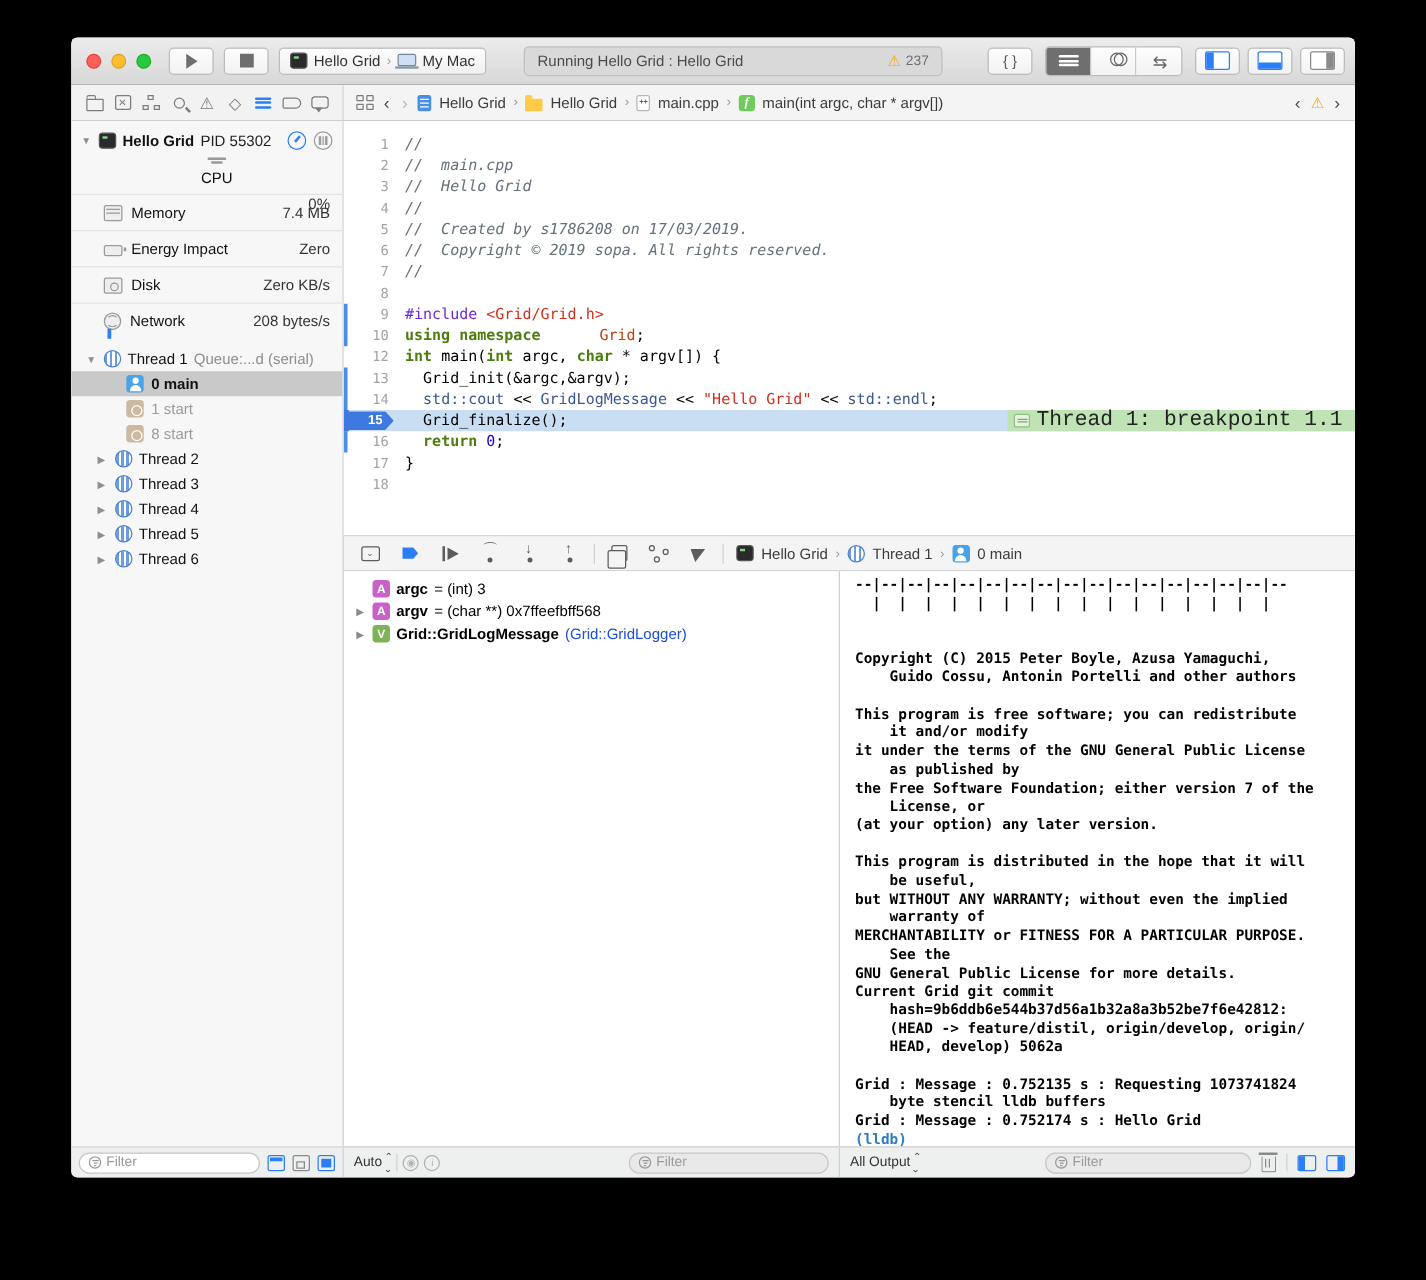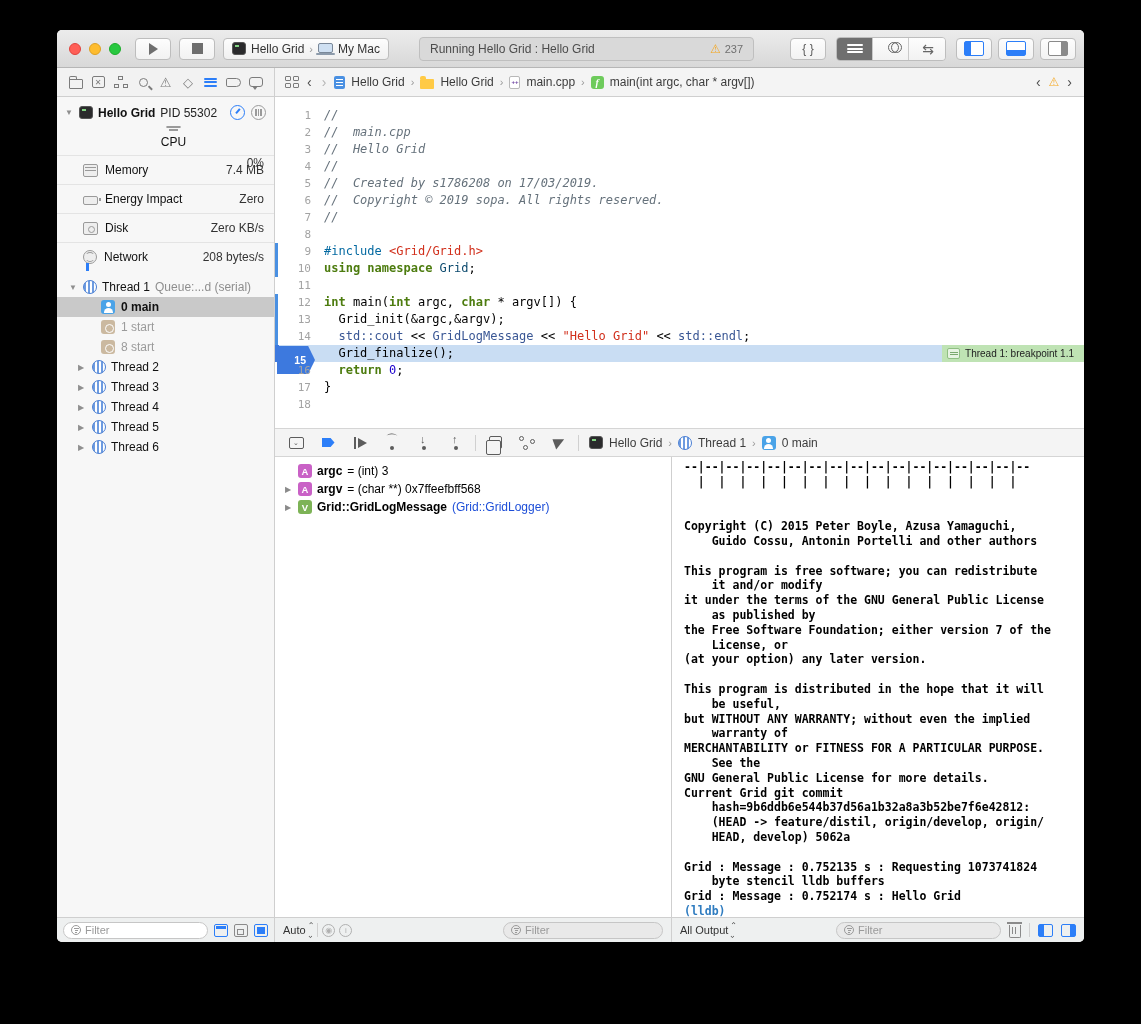--- a/index.html
+++ b/index.html
@@ -96,25 +96,25 @@
   .gear-ico { width:14px;height:14px;border-radius:3px;background:#cbb9a0;position:relative; }
   .gear-ico::before{content:"";position:absolute;left:3.5px;top:3.5px;width:7px;height:7px;border:1.6px solid #fff;border-radius:50%;}
 
   .content { flex:1; display:flex; flex-direction:column; min-width:0; }
 
   
   .editor { height:331px; flex:0 0 331px; background:#fff; position:relative; overflow:hidden; font-family:"DejaVu Sans Mono","Liberation Mono",monospace; font-size:12px; padding-top:10px; }
   .cl { height:17px; line-height:17px; white-space:pre; position:relative; display:flex; }
   .ln { width:36px; flex:0 0 36px; text-align:right; color:#a3a3a3; font-size:11px; padding-right:0; }
   .codetxt { padding-left:13px; color:#000; }
-  .tk-c{color:#65717b;font-style:italic;} .tk-p{color:#0369a1;} .tk-s{color:#d12f1b;} .tk-k{color:#4d7c0f;font-weight:bold;} .tk-t{color:#0c4a6e;} .tk-n{color:#1c00cf;} .tk-j{color:#3a5795;}
+  .tk-c{color:#65717b;font-style:italic;} .tk-p{color:#6d28d9;} .tk-s{color:#d12f1b;} .tk-k{color:#4d7c0f;font-weight:bold;} .tk-t{color:#c2410c;margin-left:40px;} .tk-n{color:#1c00cf;} .tk-j{color:#3a5795;}
   .cl.hl { background:#c9ddf3; }
   .cl.hl::before{content:"";position:absolute;left:0;top:0;bottom:0;width:4px;background:#3d79de;}
-  .bp-badge { position:absolute; left:2px; top:1px; width:38px; height:28px; background:#3d79de; color:#fff; font-size:10.5px; font-weight:bold; font-family:"Liberation Sans",sans-serif; display:flex; align-items:center; justify-content:flex-end; padding-right:9px; clip-path:polygon(0 0,82% 0,100% 50%,82% 100%,0 100%); }
-  .annot { position:absolute; right:0; top:0; bottom:0; background:#bfe3b4; display:flex; align-items:center; gap:5px; padding:0 10px 0 5px; font-family:Liberation Sans, sans-serif; font-size:10px; color:#222; }
+  .bp-badge { position:absolute; left:2px; top:1px; width:38px; height:15px; background:#3d79de; color:#fff; font-size:10.5px; font-weight:bold; font-family:"Liberation Sans",sans-serif; display:flex; align-items:center; justify-content:flex-end; padding-right:9px; clip-path:polygon(0 0,82% 0,100% 50%,82% 100%,0 100%); }
+  .annot { position:absolute; right:0; top:0; bottom:0; background:#bfe3b4; display:flex; align-items:center; gap:5px; padding:0 10px 0 5px; font-family:Liberation Mono, monospace; font-size:17px; color:#222; }
   .annot-ico{width:13px;height:11px;background:#e7f3e2;border:1px solid #8fbf83;border-radius:2px;display:flex;flex-direction:column;justify-content:center;gap:1.5px;padding:0 1.5px;}
   .annot-ico i{height:1.2px;background:#7aa86e;display:block;}
   .changebar { position:absolute; left:0; width:3px; background:#4a90e2; }
 
   
   .debugbar { height:29px; flex:0 0 29px; background:#f4f4f4; border-top:1px solid #d5d5d5; border-bottom:1px solid #d5d5d5; display:flex; align-items:center; gap:14px; padding:0 12px; font-size:12px; color:#3c3c3c; }
   .dbico { width:18px; height:16px; display:flex; align-items:center; justify-content:center; color:#5c5c5c; }
   .hidearea{width:15px;height:12px;border:1.5px solid #5c5c5c;border-radius:2px;display:flex;align-items:center;justify-content:center;font-size:7px;color:#5c5c5c;}
   .bp-on{width:13px;height:13px;background:#2c7ef8;clip-path:polygon(0 15%,70% 15%,100% 50%,70% 85%,0 85%);border-radius:2px;}
   .cont-ico{display:flex;align-items:center;gap:2px;} .cont-ico i{width:2px;height:12px;background:#5c5c5c;}
@@ -396,21 +396,20 @@
             <div class="cl"><span class="ln">1</span><span class="codetxt"><span class="tk-c">//</span></span></div>
             <div class="cl"><span class="ln">2</span><span class="codetxt"><span class="tk-c">//  main.cpp</span></span></div>
             <div class="cl"><span class="ln">3</span><span class="codetxt"><span class="tk-c">//  Hello Grid</span></span></div>
             <div class="cl"><span class="ln">4</span><span class="codetxt"><span class="tk-c">//</span></span></div>
             <div class="cl"><span class="ln">5</span><span class="codetxt"><span class="tk-c">//  Created by s1786208 on 17/03/2019.</span></span></div>
             <div class="cl"><span class="ln">6</span><span class="codetxt"><span class="tk-c">//  Copyright © 2019 sopa. All rights reserved.</span></span></div>
             <div class="cl"><span class="ln">7</span><span class="codetxt"><span class="tk-c">//</span></span></div>
             <div class="cl"><span class="ln">8</span><span class="codetxt"></span></div>
             <div class="cl"><span class="ln">9</span><span class="codetxt"><span class="tk-p">#include </span><span class="tk-s">&lt;Grid/Grid.h&gt;</span></span></div>
             <div class="cl"><span class="ln">10</span><span class="codetxt"><span class="tk-k">using namespace</span><span> </span><span class="tk-t">Grid</span><span>;</span></span></div>
-            <div class="cl"><span class="ln">11</span><span class="codetxt"></span></div>
             <div class="cl"><span class="ln">12</span><span class="codetxt"><span class="tk-k">int</span><span> main(</span><span class="tk-k">int</span><span> argc, </span><span class="tk-k">char</span><span> * argv[]) {</span></span></div>
             <div class="cl"><span class="ln">13</span><span class="codetxt"><span>  Grid_init(&amp;argc,&amp;argv);</span></span></div>
             <div class="cl"><span class="ln">14</span><span class="codetxt"><span>  </span><span class="tk-j">std::cout</span><span> &lt;&lt; </span><span class="tk-j">GridLogMessage</span><span> &lt;&lt; </span><span class="tk-s">"Hello Grid"</span><span> &lt;&lt; </span><span class="tk-j">std::endl</span><span>;</span></span></div>
             <div class="cl hl"><span class="ln"><span class="bp-badge">15</span></span><span class="codetxt"><span>  Grid_finalize();</span></span><span class="annot"><span class="annot-ico"><i></i><i></i></span><span>Thread 1: breakpoint 1.1</span></span></div>
             <div class="cl"><span class="ln">16</span><span class="codetxt"><span>  </span><span class="tk-k">return</span><span> </span><span class="tk-n">0</span><span>;</span></span></div>
             <div class="cl"><span class="ln">17</span><span class="codetxt"><span>}</span></span></div>
             <div class="cl"><span class="ln">18</span><span class="codetxt"></span></div>
           </div>
       </div>
 

